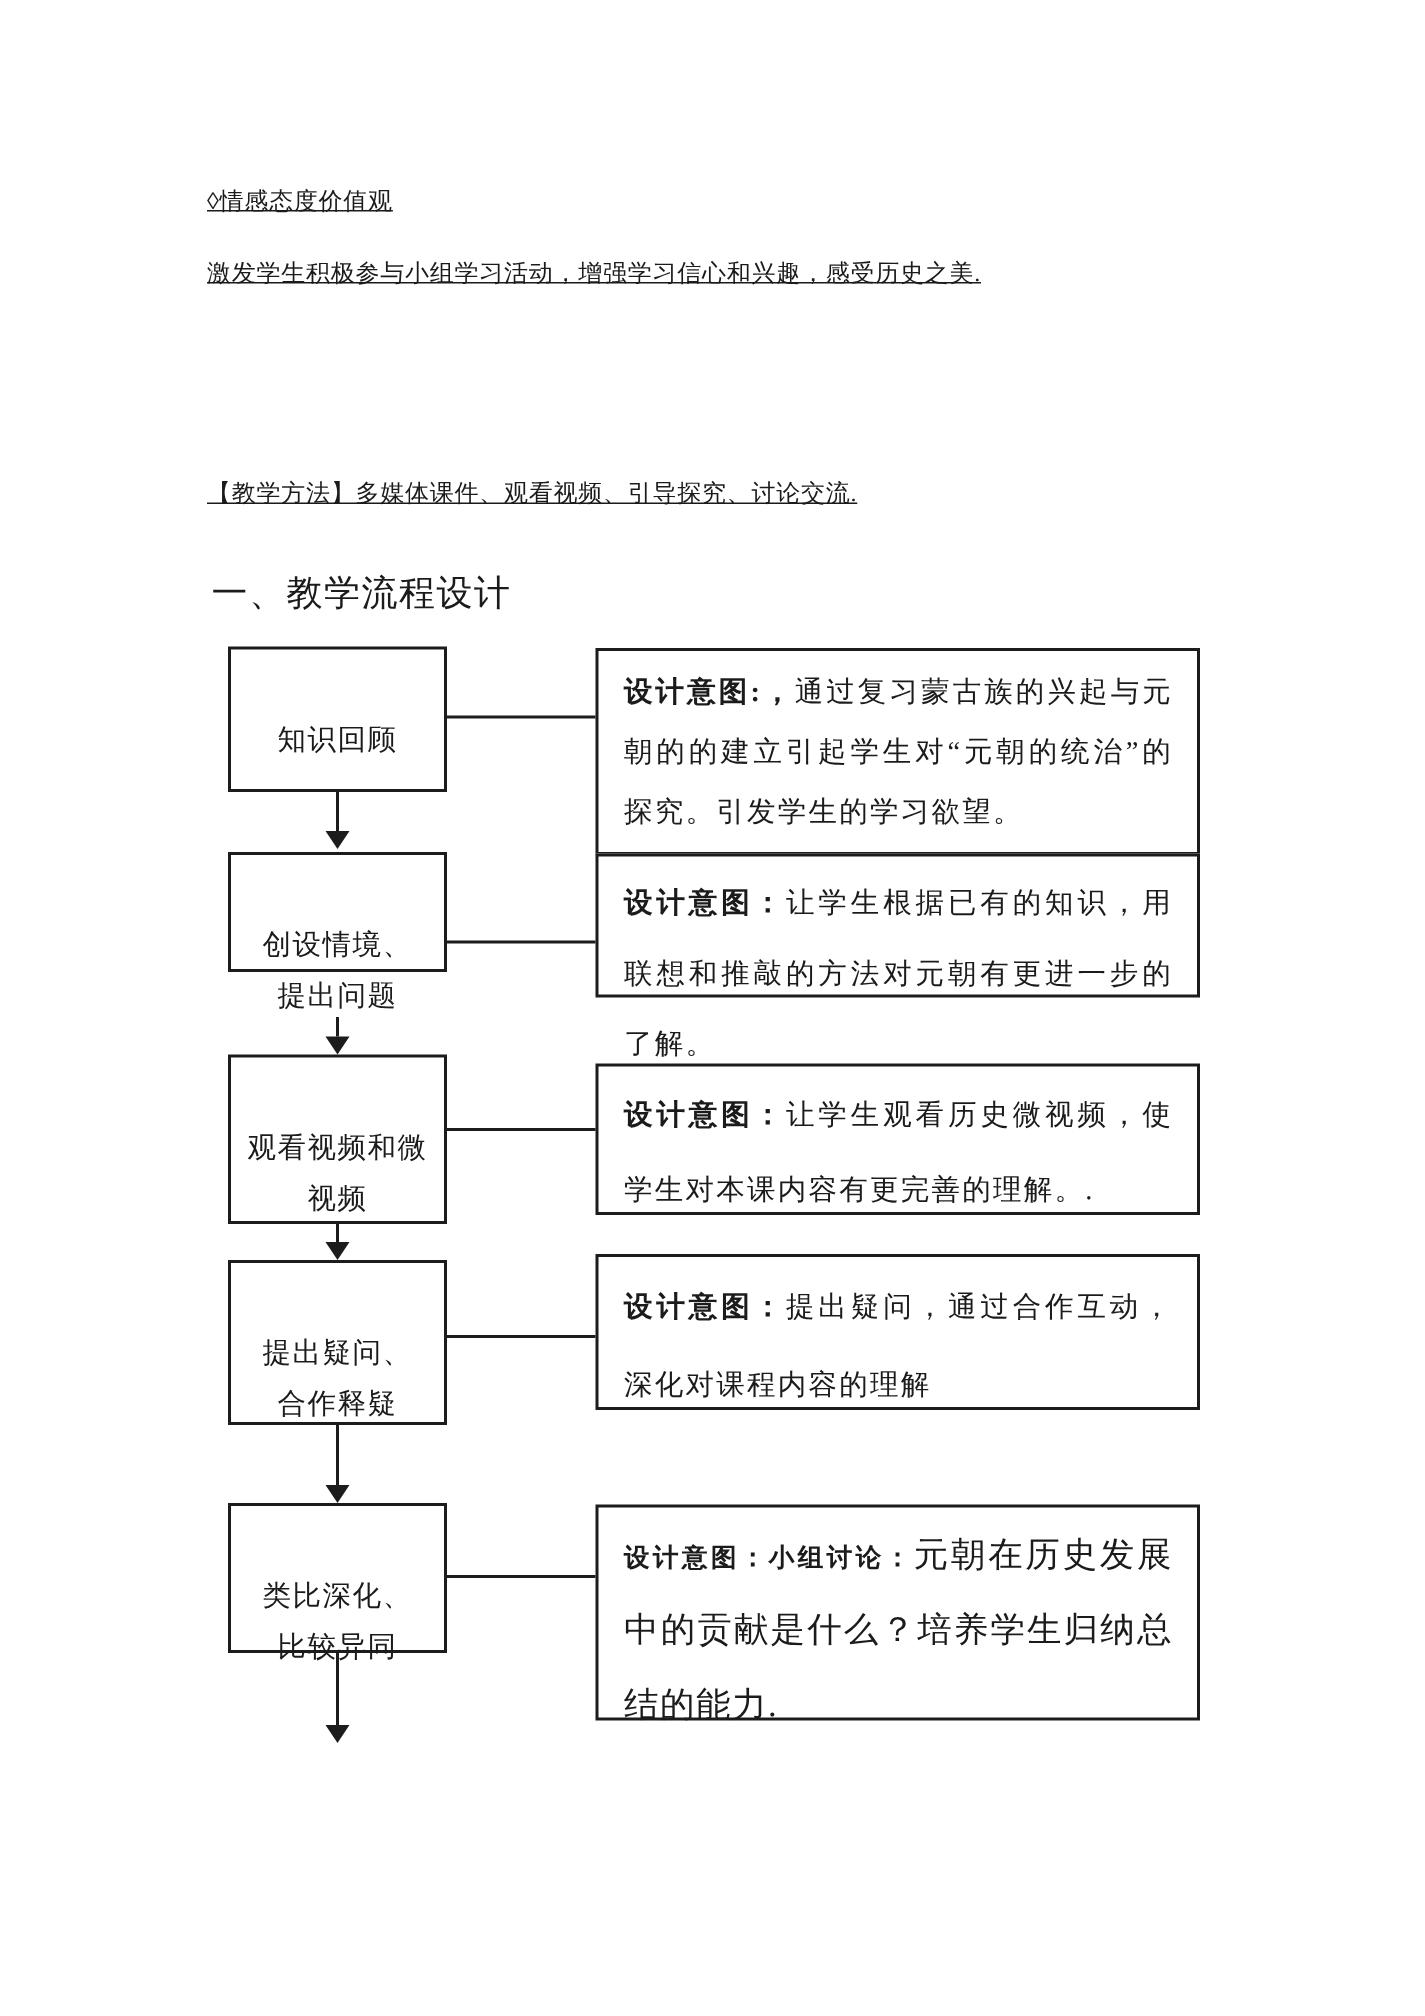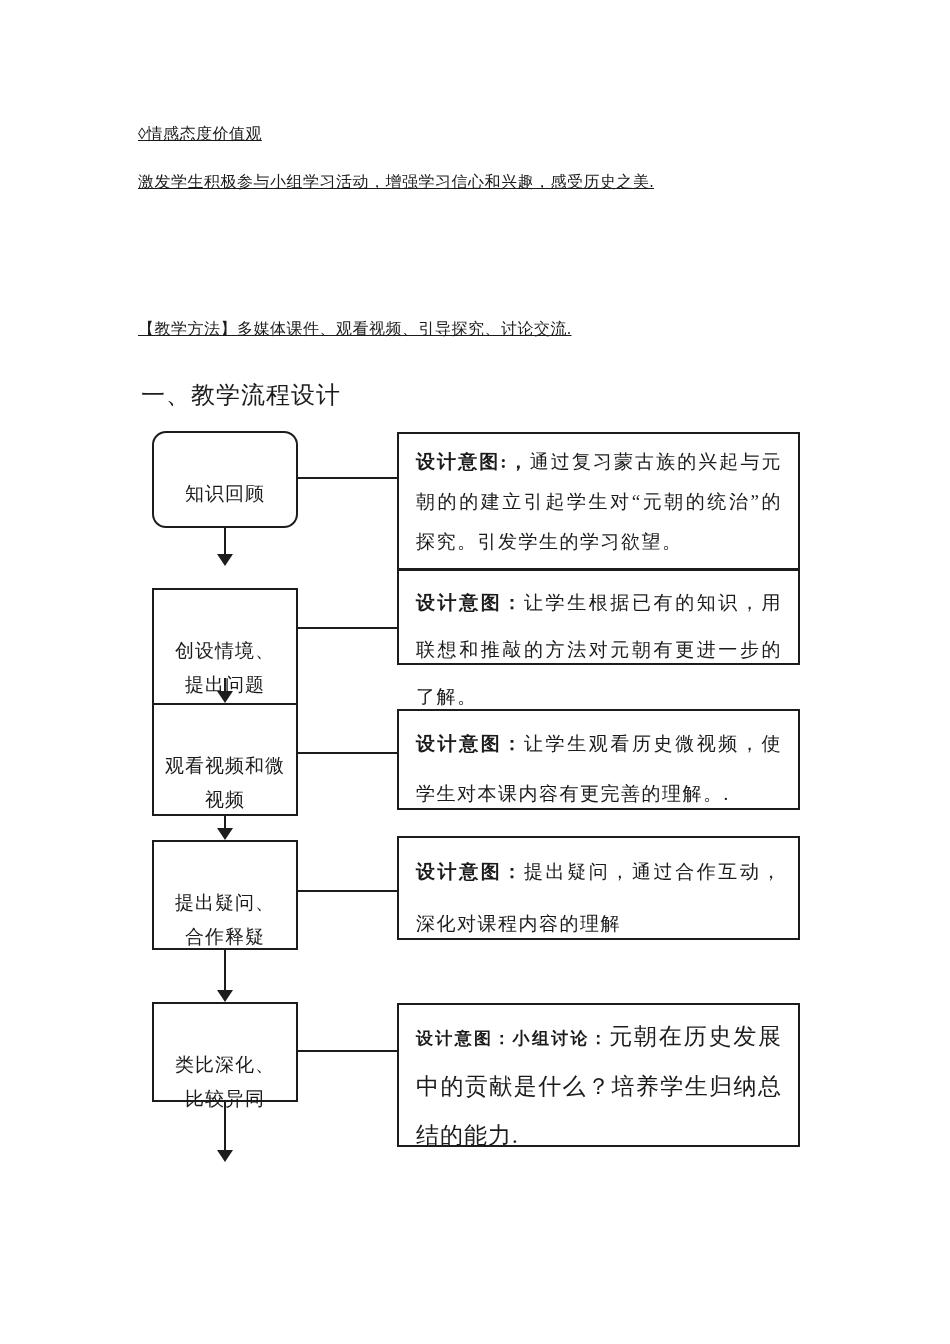--- a/index.html
+++ b/index.html
@@ -45,22 +45,22 @@
   .step {
     left: 152px;
     width: 146px;
     text-align: center;
     font-size: 19px;
     line-height: 34px;
     padding-top: 10px;
     letter-spacing: 1px;
     white-space: pre-line;
   }
-  #step-box-1 { top: 431px;  height: 97px; border-radius: 14px;  }
-  #step-box-2 { top: 588px;  height: 136px; }
+  #step-box-1 { top: 431px;  height: 97px;  }
+  #step-box-2 { top: 568px;  height: 80px; }
   #step-box-3 { top: 703px;  height: 113px; }
   #step-box-4 { top: 840px;  height: 110px; }
   #step-box-5 { top: 1002px; height: 100px; }
   .note {
     left: 397px;
     width: 403px;
     padding: 8px 16px 0 17px;
     font-size: 19px;
     letter-spacing: 1.5px;
     text-align: justify;

